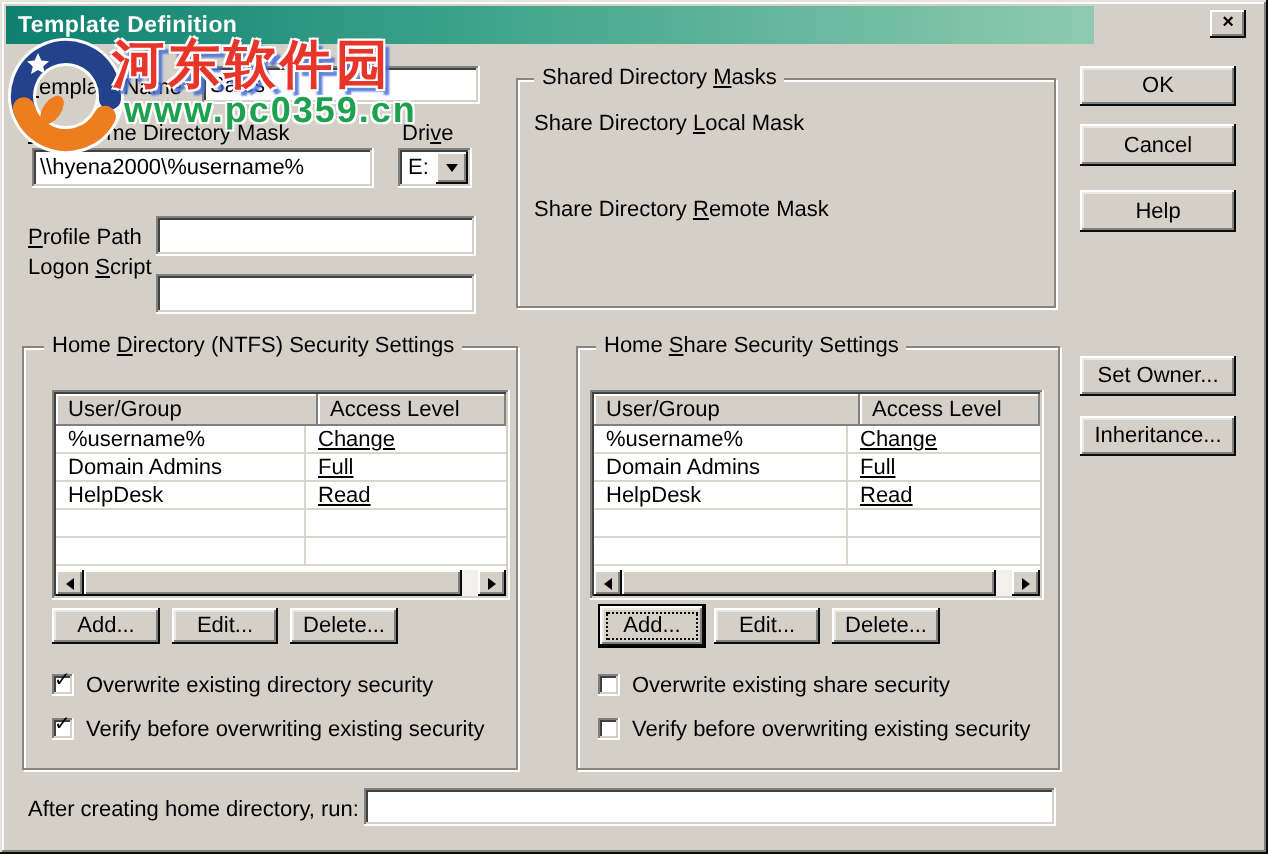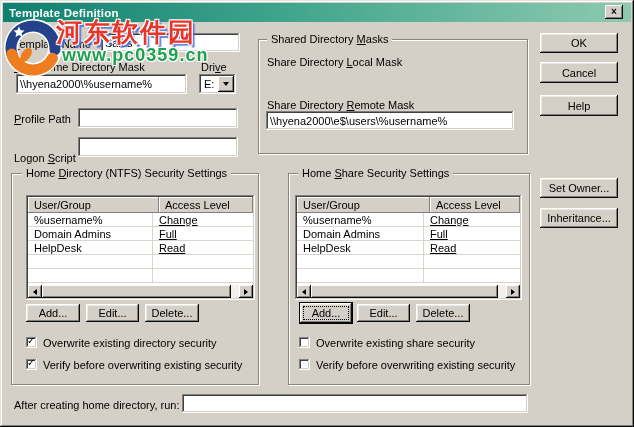--- a/index.html
+++ b/index.html
@@ -1,21 +1,21 @@
 <!DOCTYPE html>
 <html><head>
 <meta charset="utf-8">
 <style>
   html,body{margin:0;padding:0;background:#3a6ea5;}
   .stage{position:relative;width:634px;height:427px;background:#d4d0c8;overflow:hidden;
     font-family:"Liberation Sans",sans-serif;font-size:11px;color:#000;
     box-shadow:inset -1px -1px #0a0a0a,inset 1px 1px #e6e3dc,inset -2px -2px #808080,inset 2px 2px #fff;}
   .lbl{position:absolute;white-space:nowrap;line-height:12px;}
   
-  .titlebar{position:absolute;left:3px;top:3px;width:628px;height:19px;
+  .titlebar{position:absolute;left:3px;top:3px;width:544px;height:19px;
     background:linear-gradient(90deg,#0e8070 0%,#3fa58c 45%,#8ecab1 100%);
     display:flex;align-items:center;}
   .title-text{color:#fff;font-weight:bold;font-size:11.5px;padding-left:6px;letter-spacing:.2px;}
   .close-btn{position:absolute;left:605px;top:5px;width:18px;height:14px;background:#d4d0c8;
     display:flex;align-items:center;justify-content:center;font-weight:bold;font-size:10px;line-height:10px;
     box-shadow:inset -1px -1px #0a0a0a,inset 1px 1px #fff,inset -2px -2px #808080;}
   
   .field{position:absolute;background:#fff;border:none;outline:none;margin:0;
     font-family:"Liberation Sans",sans-serif;font-size:11px;padding:0 0 0 4px;
     box-shadow:inset -1px -1px #fff,inset 1px 1px #808080,inset -2px -2px #d4d0c8,inset 2px 2px #404040;}
@@ -93,29 +93,28 @@
   <div class="combo" style="left:199px;top:74px;width:37px;height:20px">
     <span class="combo-val">E:</span>
     <span class="combo-btn">
         <span class="arr-down"></span>
       </span>
   </div>
 
   <span class="lbl" style="left:14px;top:113px"><u>P</u>rofile Path</span>
   <input class="field" style="left: 78px; top: 108px; width: 156px; height: 20px;" value="">
 
-  <span class="lbl" style="left:14px;top:152px">Logon <u>S</u>cript</span>
+  <span class="lbl" style="left:14px;top:128px">Logon <u>S</u>cript</span>
   <input class="field" style="left: 78px; top: 137px; width: 156px; height: 20px;" value="">
 
   <div class="groupbox" style="left:258px;top:39px;width:268px;height:113px">
     <span class="legend">Shared Directory <u>M</u>asks</span>
   </div>
   <span class="lbl" style="left:267px;top:56px">Share Directory <u>L</u>ocal Mask</span>
   <span class="lbl" style="left:267px;top:99px">Share Directory <u>R</u>emote Mask</span>
-  <input class="field" style="left: 266px; top: 111px; width: 244px; height: 19px;" value="\\hyena2000\e$\users\%username%">
 
   <div class="win-btn" style="left:540px;top:33px;width:78px;height:20px">
       <span>OK</span>
     </div>
   <div class="win-btn" style="left:540px;top:62px;width:78px;height:21px">
       <span>Cancel</span>
     </div>
   <div class="win-btn" style="left:540px;top:95px;width:78px;height:21px">
       <span>Help</span>
     </div>

